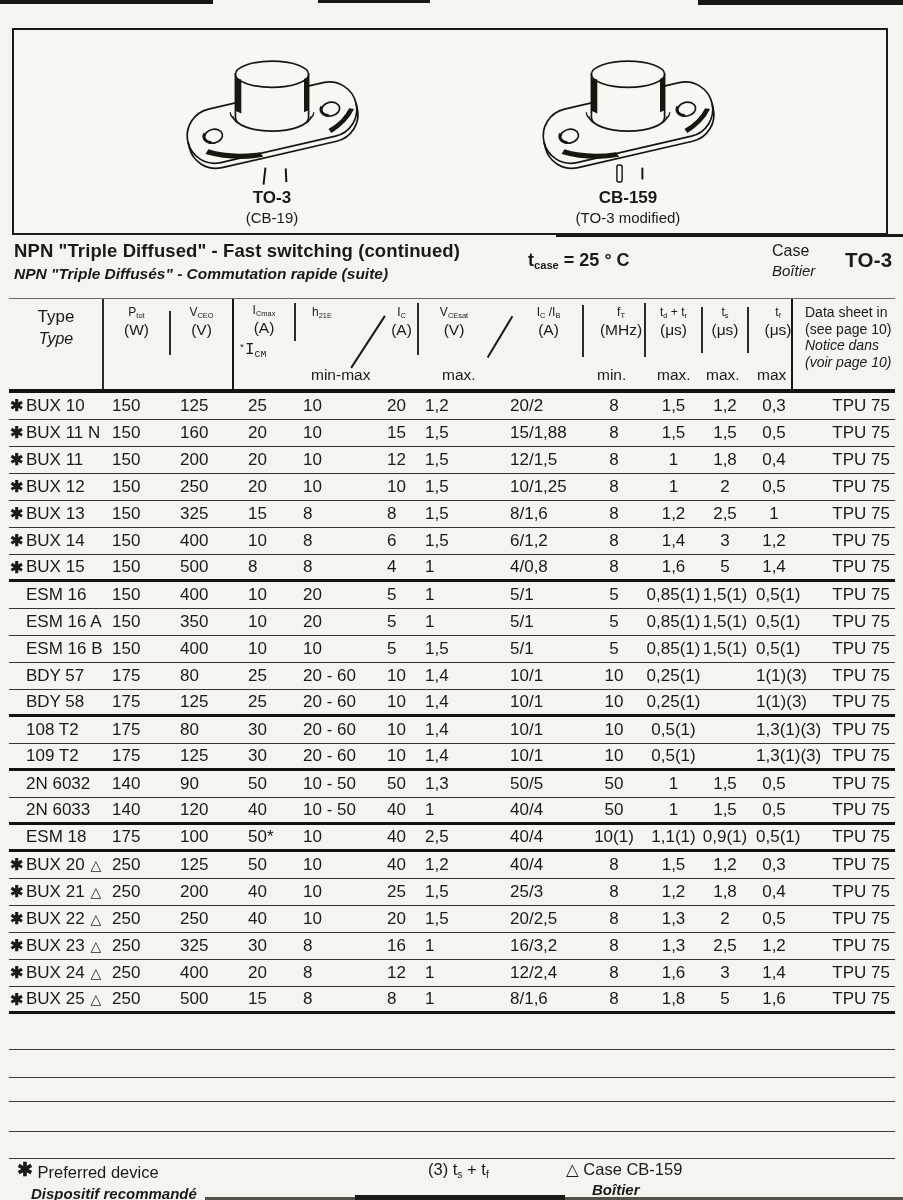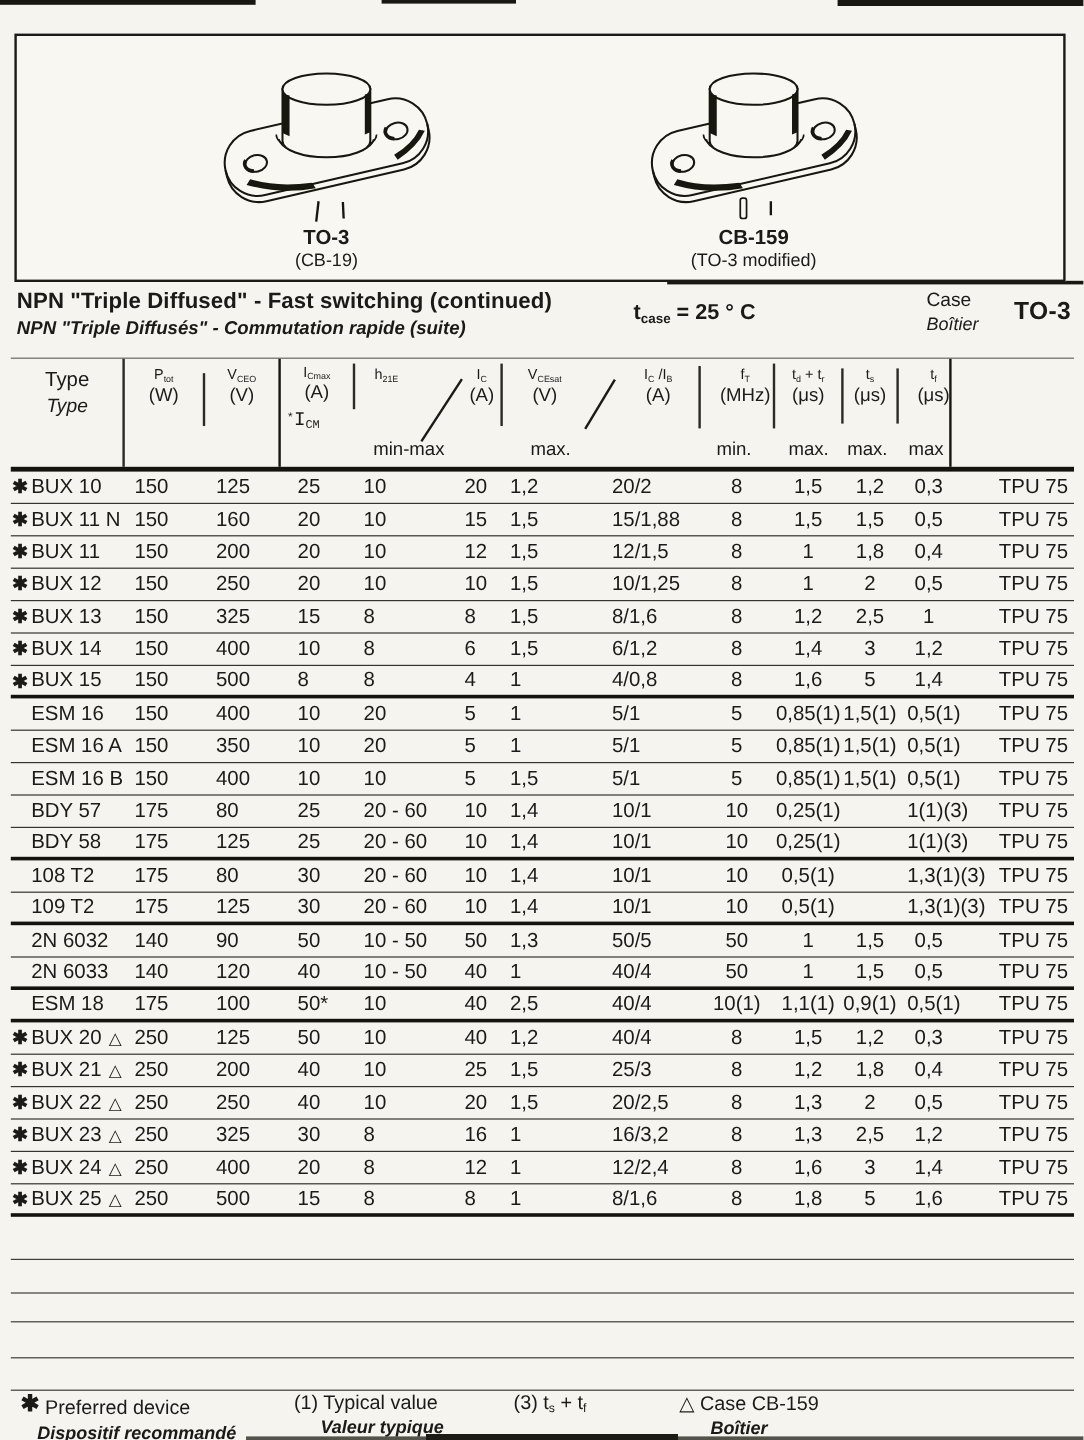--- a/index.html
+++ b/index.html
@@ -196,20 +196,26 @@
       <div class="hc" style="left:693px;width:46px;">
         <div class="sym"><span>t</span><sub>s</sub></div>
         <div class="unit">(μs)</div>
       </div>
       <div class="mm" style="left:697px;">max.</div>
       <div class="hc" style="left:739px;width:44px;padding-left:8px;">
         <div class="sym"><span>t</span><sub>f</sub></div>
         <div class="unit">(μs)</div>
       </div>
       <div class="mm" style="left:748px;">max</div>
+      <div class="hc" style="left:783px;width:103px;top:5px;">
+        <div class="dsl">Data sheet in</div>
+        <div class="dsl">(see page 10)</div>
+        <div class="dsl it">Notice dans</div>
+        <div class="dsl it">(voir page 10)</div>
+      </div>
 
       <div class="slash" style="left:358px;top:12px;height:62px;transform:rotate(33deg);"></div>
       <div class="slash" style="left:490px;top:14px;height:48px;transform:rotate(31deg);"></div>
 
       <div class="vl" style="left:93px;top:0;height:90px;"></div>
       <div class="vl" style="left:160px;top:12px;height:44px;"></div>
       <div class="vl strong" style="left:223px;top:0;height:90px;"></div>
       <div class="vl" style="left:285px;top:4px;height:38px;"></div>
       <div class="vl" style="left:408px;top:4px;height:52px;"></div>
       <div class="vl" style="left:573px;top:6px;height:52px;"></div>
@@ -686,24 +692,20 @@
     <div class="empty-row" style="height:23px;"></div>
     <div class="empty-row" style="height:29px;"></div>
     <div class="empty-row" style="height:26px;"></div>
   </div>
 
   <div class="footnotes">
     <div class="fnote" style="left:17px;">
       <div><span class="fsym star-sym">✱</span> <span>Preferred device</span></div>
       <div class="l2" style="margin-left:14px;">Dispositif recommandé</div>
     </div>
-    <div class="fnote" style="left:245px;">
-      <div><span>(1)</span> <span>Typical value</span></div>
-      <div class="l2" style="margin-left:22px;">Valeur typique</div>
-    </div>
     <div class="fnote" style="left:428px;">
       <div><span>(3)</span> <span>t</span><sub>s</sub> <span>+</span> <span>t</span><sub>f</sub></div>
     </div>
     <div class="fnote" style="left:566px;">
       <div><span>△</span> <span>Case CB-159</span></div>
       <div class="l2" style="margin-left:26px;">Boîtier</div>
     </div>
   </div>
 
   <div class="bottom-smudge" style="left:205px;top:1197px;width:698px;height:2.5px;"></div>

